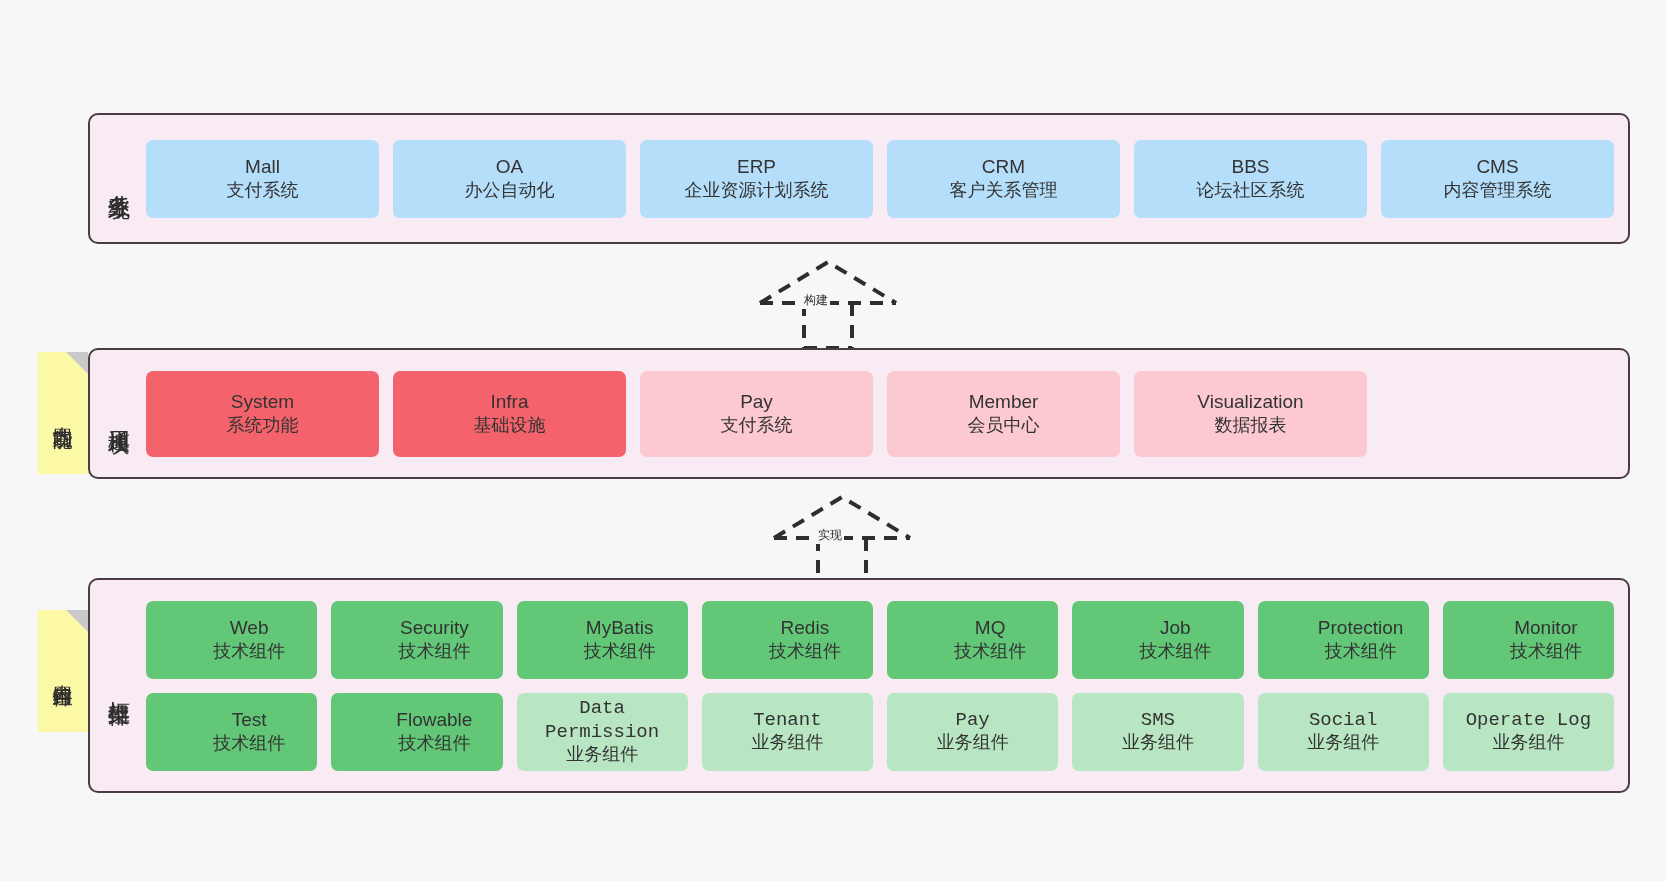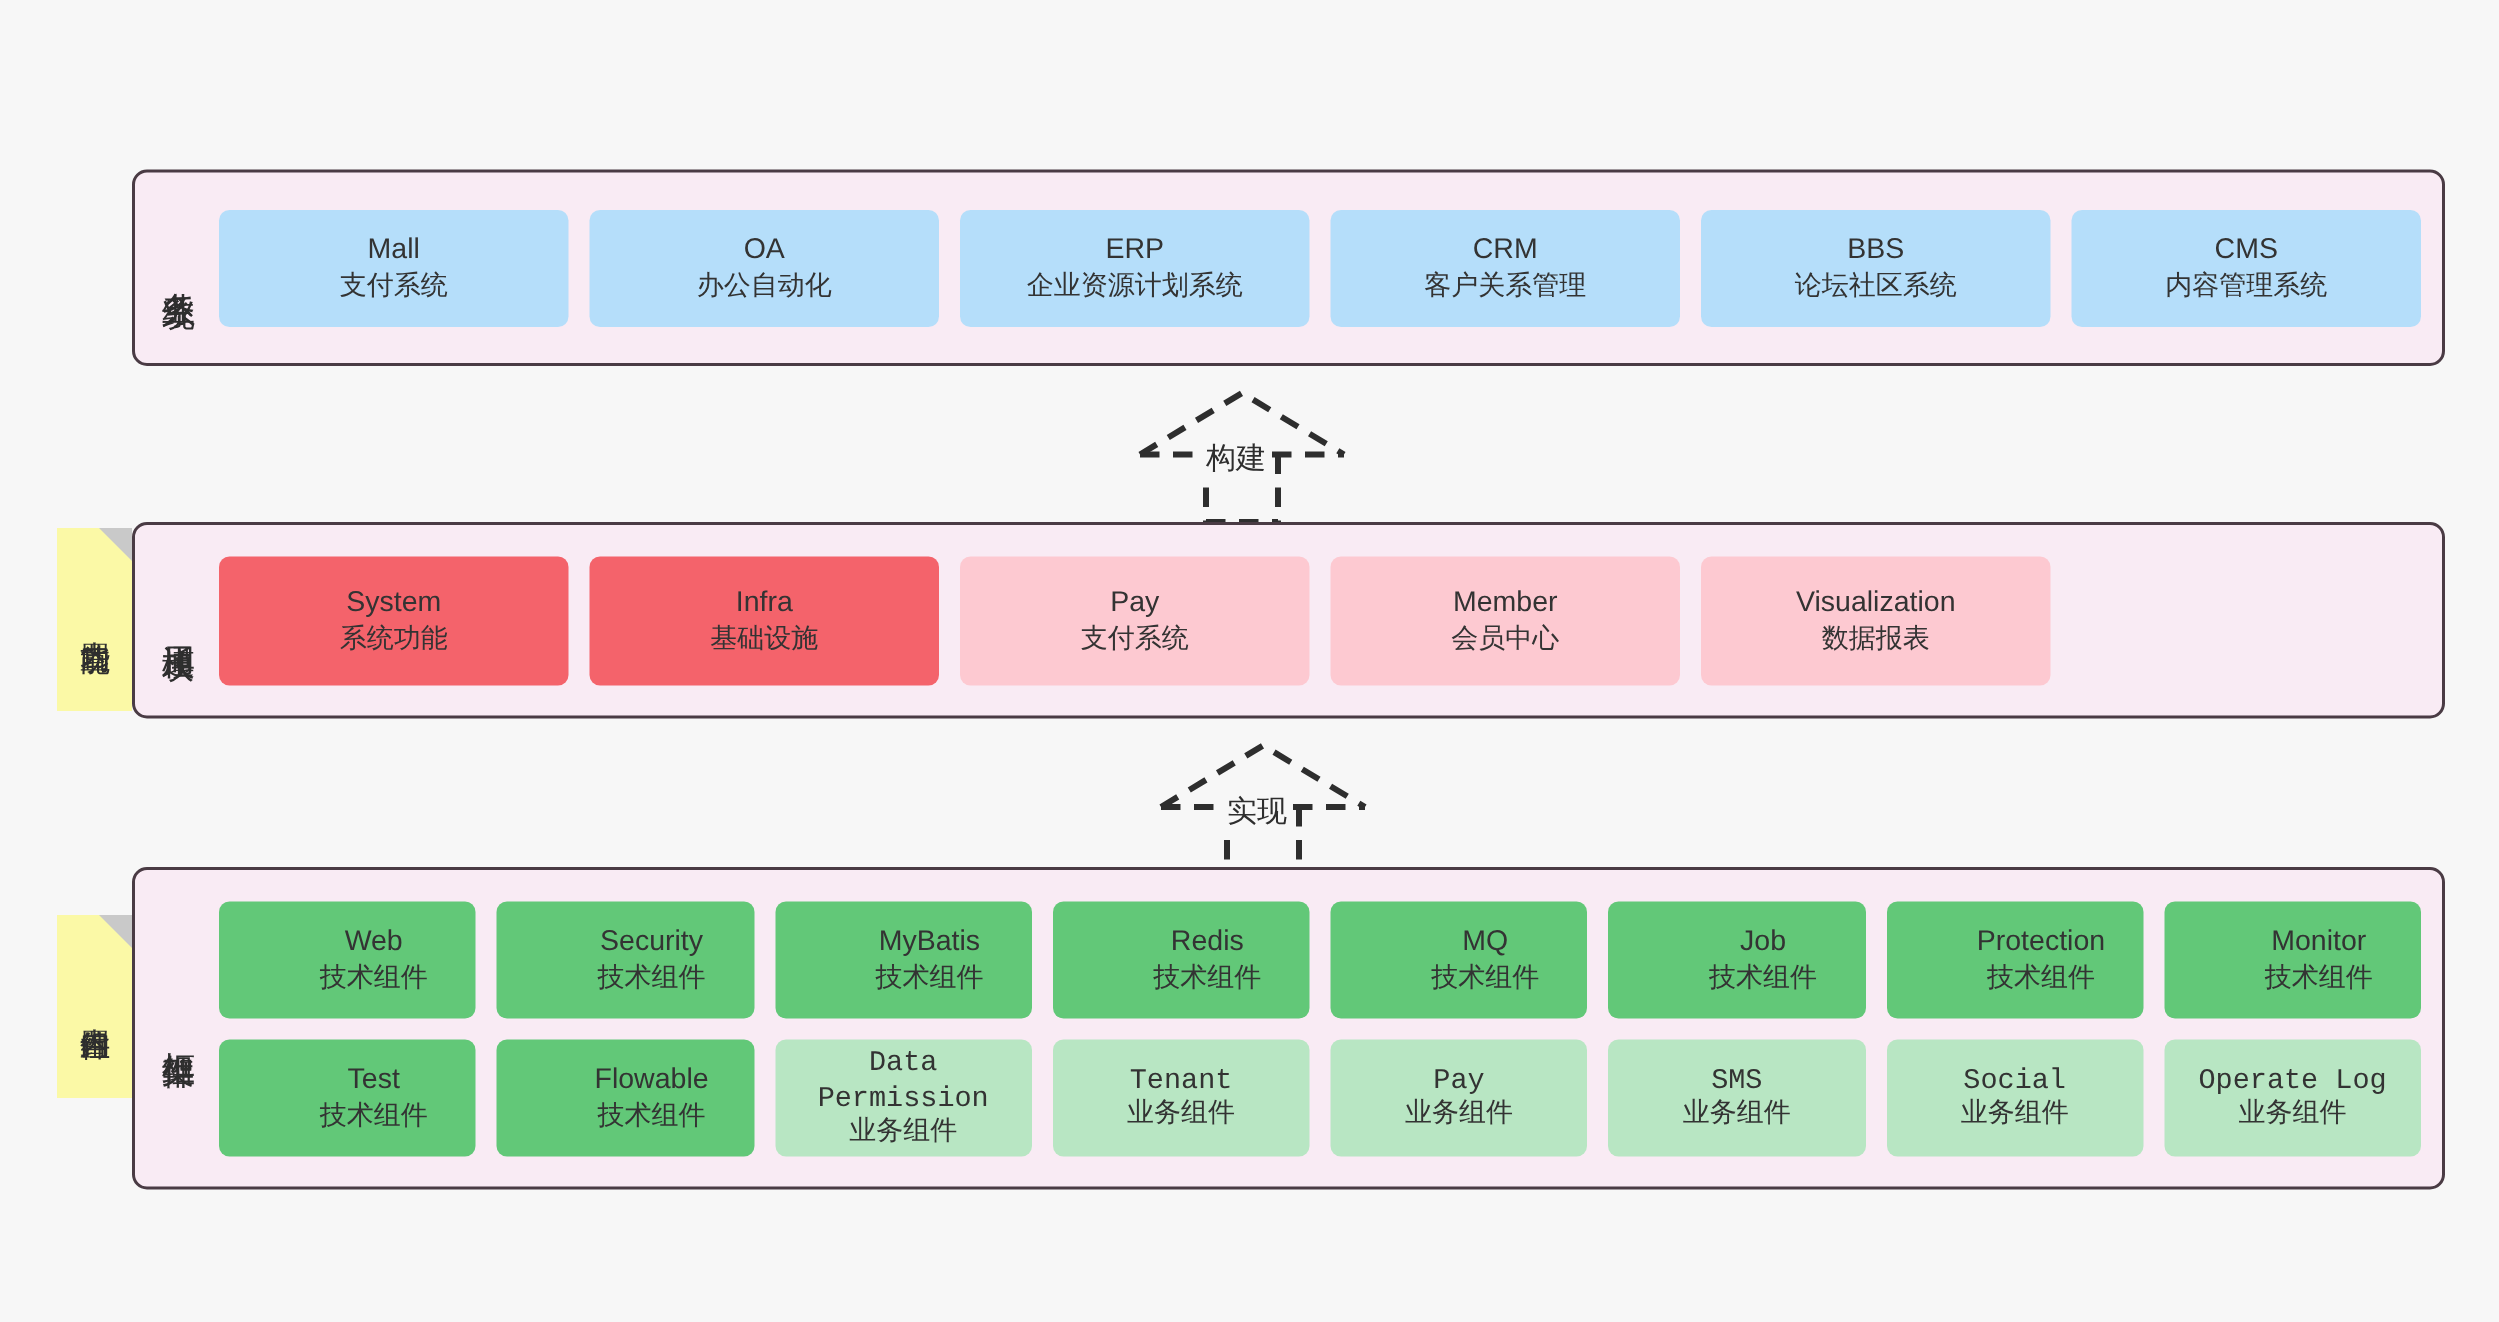--- a/index.html
+++ b/index.html
@@ -115,21 +115,21 @@
     border-top: 22px solid #c9c9c9;
   }
 
   
   .connector {
     position: absolute;
     pointer-events: none;
   }
   .connector-label {
     position: absolute;
-    font-size: 20px;
+    font-size: 12px;
     color: #2e2e2e;
     background: transparent;
     white-space: nowrap;
     user-select: none;
   }
 </style>
 </head>
 <body>
 
 <div id="canvas">

